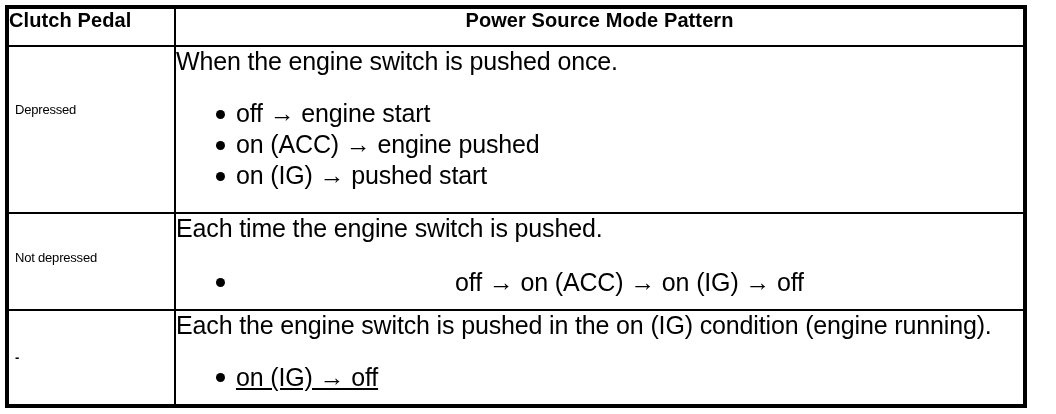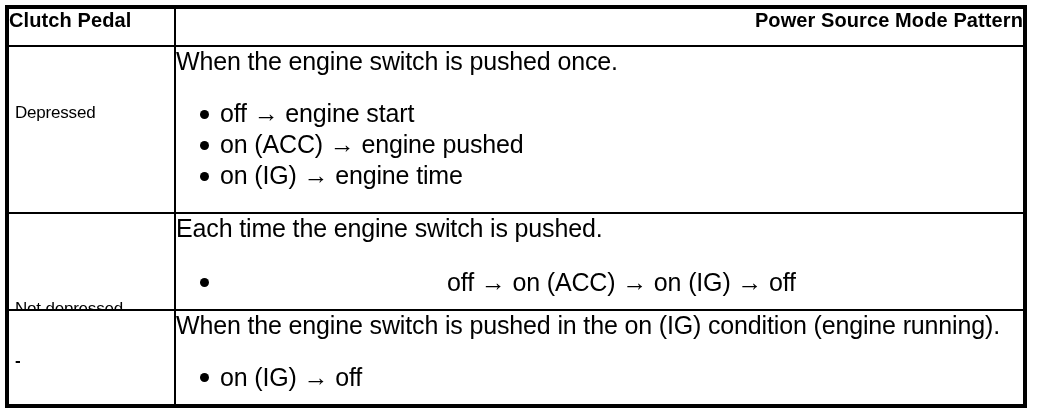--- a/index.html
+++ b/index.html
@@ -41,45 +41,45 @@
     vertical-align: top;
     background: #ffffff;
   }
 
   .col-left  { width: 168px; }
   .col-right { width: auto; }
 
   
   .hdr-cell {
     height: 36px;
-    text-align: right;
+    text-align: center;
     vertical-align: middle;
     font-weight: bold;
     font-size: 20px;
     letter-spacing: 0.1px;
   }
   .hdr-left {
     text-align: left;
     padding-left: 7px;
   }
 
   
   .label-cell {
     position: relative;
-    font-size: 17px;
+    font-size: 13px;
     line-height: 1.15;
   }
   .label-text {
     position: absolute;
     left: 6px;
     white-space: nowrap;
     letter-spacing: -0.2px;
   }
   .label-r1 .label-text { top: 56px; }
-  .label-r2 .label-text { top: 37px; margin-top: 48px; }
+  .label-r2 .label-text { top: 37px; }
   .label-r3 .label-text { top: 40px; font-weight: bold; }
 
   
   .content-cell {
     font-size: 25px;
     line-height: 1.0;
     padding: 6px 0 0 6px;
   }
   .lead-line {
     white-space: nowrap;
@@ -90,20 +90,21 @@
   .bullet-list {
     list-style: none;
     margin: 0;
     padding: 0;
   }
   .bullet-list li {
     position: relative;
     padding-left: 44px;
     white-space: nowrap;
     letter-spacing: -0.15px;
+    margin-left: 16px;
   }
   .bullet-list li .dot {
     position: absolute;
     left: 24px;
     top: 50%;
     width: 9px;
     height: 9px;
     margin-top: -4px;
     background: #000000;
     border-radius: 50%;
@@ -111,21 +112,21 @@
 
   
   .r1-list { margin-top: 24px; }
   .r1-list li { height: 31px; line-height: 31px; }
 
   
   .r2-list { margin-top: 26px; text-align: center; }
   .r2-list li { height: 30px; line-height: 30px; }
 
   
-  .r3-list { margin-top: 24px; }
+  .r3-list { margin-top: 24px; text-decoration: underline; }
   .r3-list li { height: 30px; line-height: 30px; }
 </style>
 </head>
 <body>
 
 <div class="page">
 
   <table class="spec-table">
     <colgroup>
       <col class="col-left">
@@ -151,21 +152,21 @@
             <li>
               <span class="dot"></span>
               <span>off → engine start</span>
             </li>
             <li>
               <span class="dot"></span>
               <span>on (ACC) → engine pushed</span>
             </li>
             <li>
               <span class="dot"></span>
-              <span>on (IG) → engine time</span>
+              <span>on (IG) → pushed start</span>
             </li>
           </ul>
         </td>
       </tr>
 
       <tr>
         <td class="label-cell label-r2">
           <span class="label-text">Not depressed</span>
         </td>
         <td class="content-cell">
@@ -177,21 +178,21 @@
             </li>
           </ul>
         </td>
       </tr>
 
       <tr>
         <td class="label-cell label-r3">
           <span class="label-text">-</span>
         </td>
         <td class="content-cell">
-          <div class="lead-line">When the engine switch is pushed in the on (IG) condition (engine running).</div>
+          <div class="lead-line">Each the engine switch is pushed in the on (IG) condition (engine running).</div>
           <ul class="bullet-list r3-list">
             <li>
               <span class="dot"></span>
               <span>on (IG) → off</span>
             </li>
           </ul>
         </td>
       </tr>
 
     </tbody>

